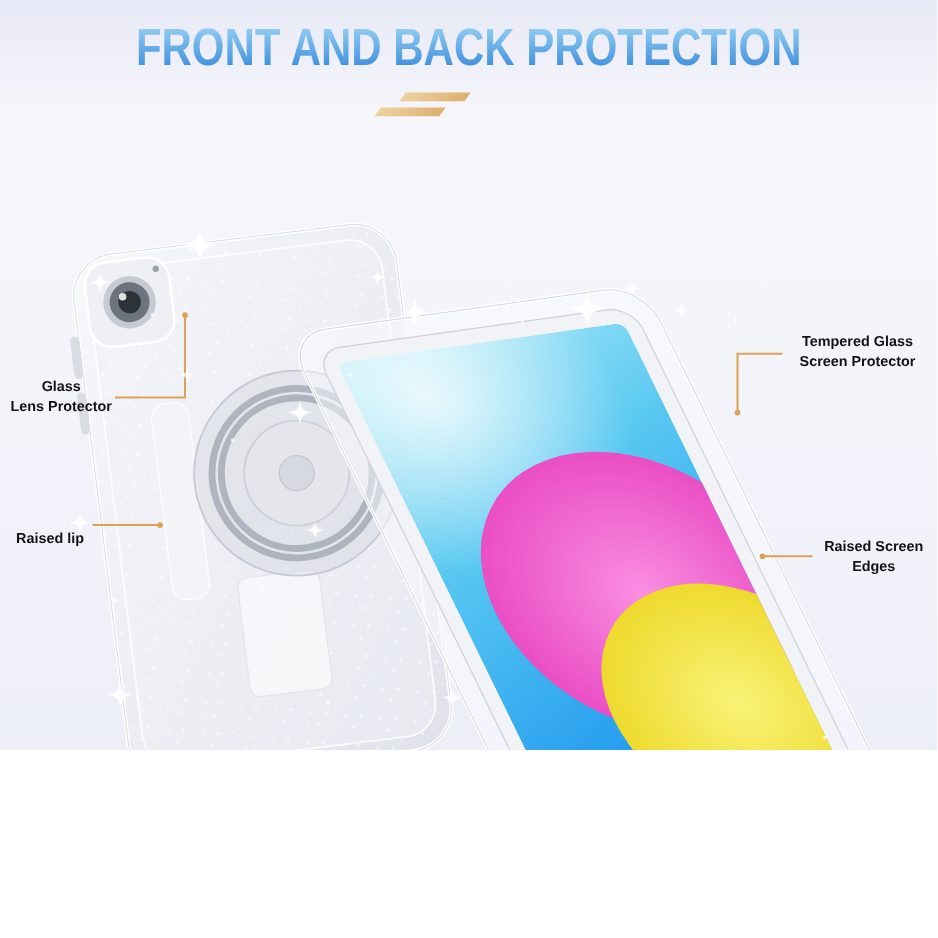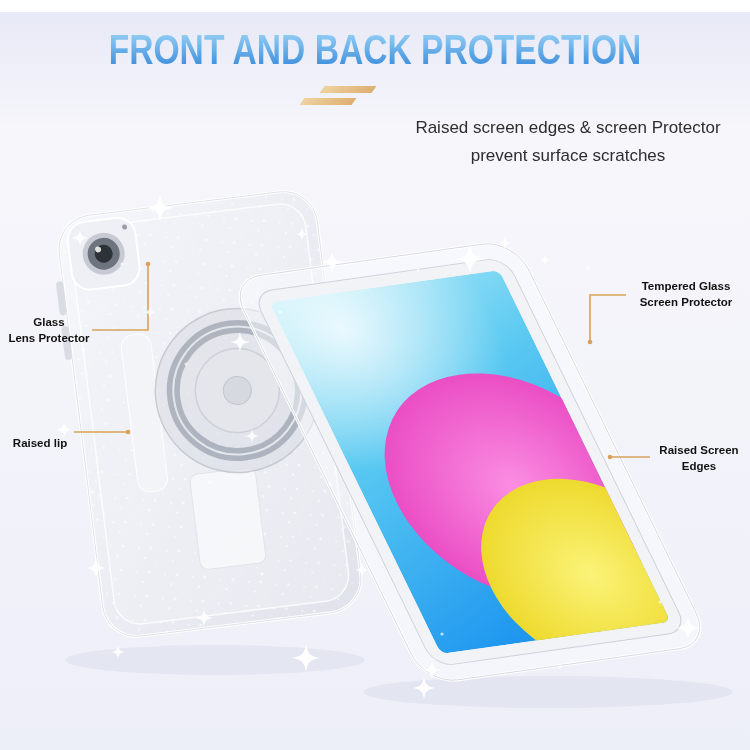--- a/index.html
+++ b/index.html
@@ -6,24 +6,23 @@
     --title-grad-top:#a5dcf8; --title-grad-bottom:#2a80d8;
     --accent-gold:#d9a258; --accent-gold-light:#eecd92;
     --text-dark:#2e2e2e; --label-dark:#121212;
     --case-light:#f7f8fc; --case-dark:#dfe1ea;
     --screen-cyan:#b7edf7; --screen-mid:#58c8f1; --screen-blue:#1f97ef;
     --circle-pink-light:#fa8ee2; --circle-pink:#ea4ec4;
     --circle-yellow-light:#faf378; --circle-yellow:#eeda2e;
   }
   html,body{margin:0;padding:0;}
   .stage{
-    position:relative; width:750px; height:738px; overflow:hidden;
+    position:relative; width:750px; height:600px; overflow:hidden;
     font-family:"Liberation Sans", sans-serif;
     background:linear-gradient(180deg,#e7e9f6 0%,#f6f6fb 16%,#f3f3fa 55%,#edeff8 100%);
-    margin-top:12px;
   }
   .title{
     position:absolute; top:14px; left:0; right:0; text-align:center;
     font-size:42px; font-weight:800; letter-spacing:0px; white-space:nowrap;
     transform:scaleX(0.8); transform-origin:50% 50%;
     background:linear-gradient(180deg,var(--title-grad-top),var(--title-grad-bottom));
     -webkit-background-clip:text; background-clip:text;
     color:transparent;
   }
   .slash{
@@ -58,24 +57,20 @@
 </style>
 </head>
 <body>
 
 <div class="stage">
 
   <div class="title">FRONT AND BACK PROTECTION</div>
   <div class="slash s1"></div>
   <div class="slash s2"></div>
 
-  <div class="feature right">
-    <div>Raised screen edges &amp; screen Protector</div>
-    <div>prevent surface scratches</div>
-  </div>
 
   <svg class="scene" width="750" height="750" viewBox="0 0 750 750">
     <defs>
       <linearGradient id="backCaseGrad" x1="0" y1="0" x2="1" y2="1">
         <stop offset="0" class="stop-case-light"></stop>
         <stop offset="1" class="stop-case-dark"></stop>
       </linearGradient>
       <linearGradient id="screenGrad" x1="0" y1="0" x2="0.3" y2="1">
         <stop offset="0" class="stop-screen-top"></stop>
         <stop offset="0.45" class="stop-screen-mid"></stop>

